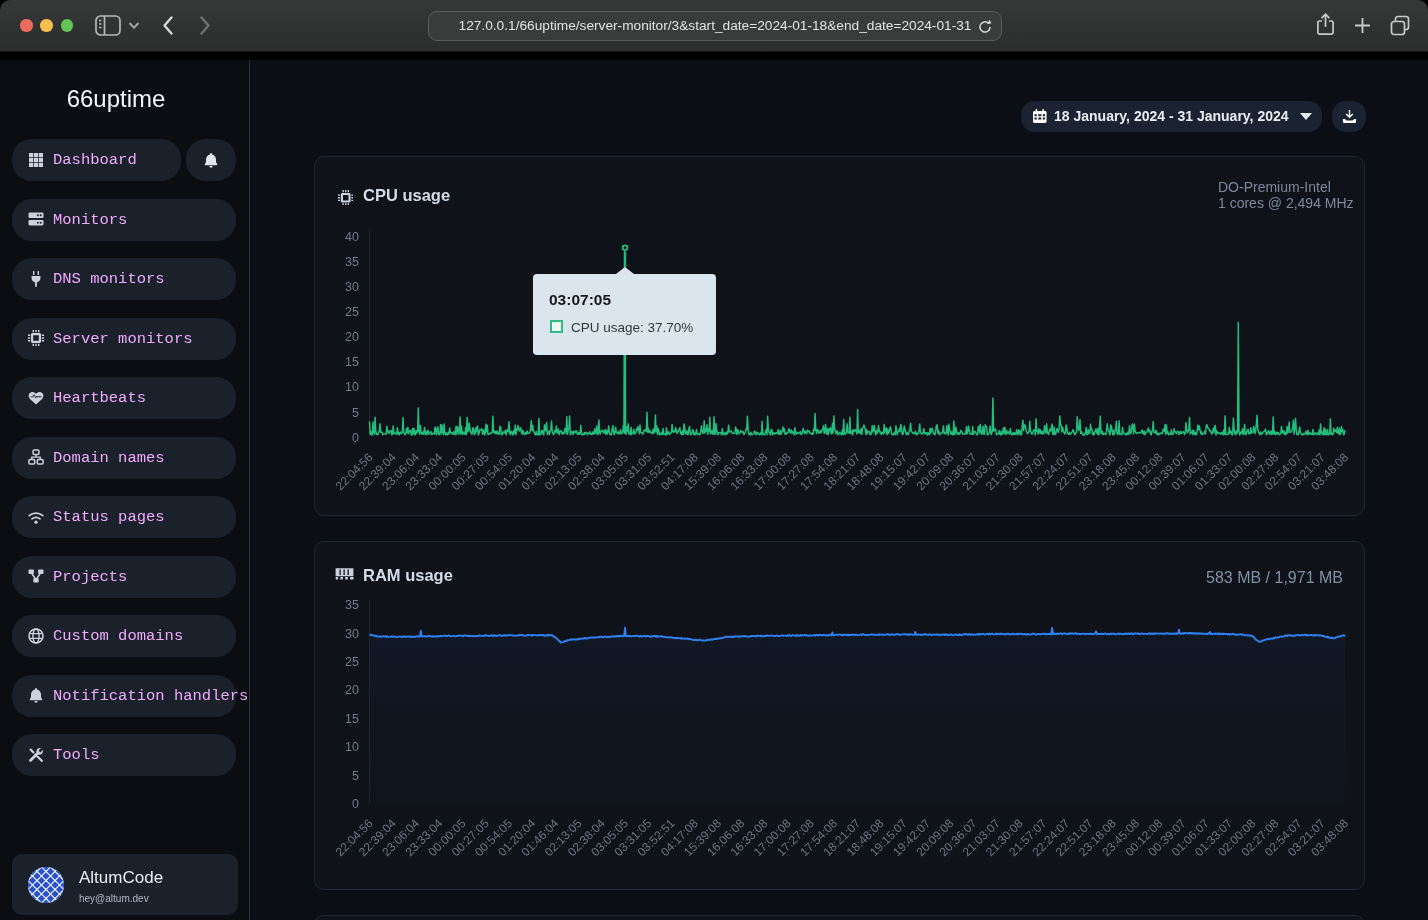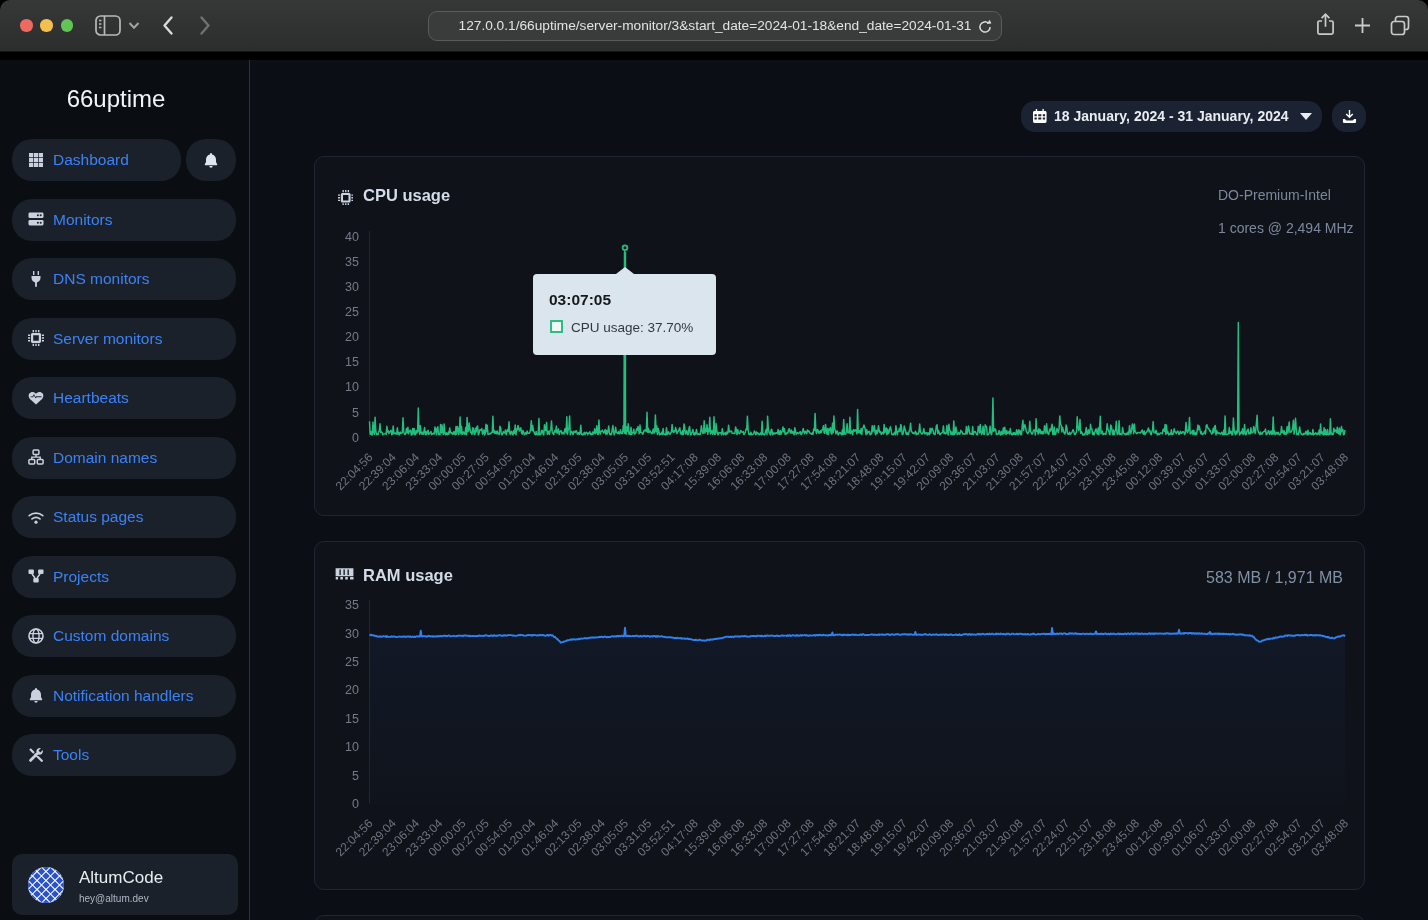--- a/index.html
+++ b/index.html
@@ -10,21 +10,21 @@
 .tl { position:absolute; top:19px; width:12.5px; height:12.5px; border-radius:50%; }
 .urlbar { position:absolute; left:428px; top:11px; width:574px; height:29.5px;
   border-radius:9px; background:#3a3b3b; border:1px solid #5a5b5c;
   color:#e3e3e3; font-size:13.7px; line-height:28px; text-align:center; padding-right:0; }
 .app { position:absolute; left:0; top:60px; width:1428px; height:868px; background:#0b0e14; }
 .sidebar { position:absolute; left:0; top:0; width:250px; height:868px;
   background:#0a0d12; border-right:1px solid #2b3340; }
 .brand { position:absolute; left:116px; top:24.5px; transform:translateX(-50%);
   color:#f1f4f8; font-size:24px; }
 .mi { position:absolute; left:12px; height:42px; background:#1b212b; border-radius:20px;
-  color:#3b82f6; font-size:15.5px; }
+  color:#f0abfc; font-size:15.5px;font-family:Liberation Mono, monospace; }
 .mi span { position:absolute; left:41px; top:50%; transform:translateY(-50%); white-space:nowrap; }
 .foot { position:absolute; left:12px; top:794px; width:226px; height:61px;
   background:#1b212b; border-radius:10px; }
 .main { position:absolute; left:250px; top:0; width:1178px; height:868px; }
 .btn { position:absolute; background:#1b2231; border-radius:14px; color:#e9edf3; }
 .card { position:absolute; left:64px; width:1051px; background:#0f1219;
   border:1px solid #1f2735; border-radius:10px; }
 .ctitle { position:absolute; left:48px; color:#d3dce8; font-size:16.5px; font-weight:700; }
 .yl { fill:#747b88; font-size:12.5px; text-anchor:end; }
 .xl { fill:#6d7480; font-size:12px; text-anchor:end; }
@@ -234,21 +234,21 @@
       <svg style="position:absolute;left:9.5px;top:8px" width="15" height="15" viewBox="0 0 16 16">
           <path fill="#ffffff" d="M7.25 1h1.5v5.9l2.2-2.2 1.05 1.05L8 9.75 3.95 5.75 5 4.7l2.25 2.2zM1 10.6h2.1l1.6 1.6h6.6l1.6-1.6H15v3c0 .8-.65 1.4-1.45 1.4H2.45C1.65 15 1 14.4 1 13.6z"></path>
         </svg>
     </div>
 
     <div class="card" style="top:96px;height:360px">
       <svg style="position:absolute;left:22.5px;top:32.5px" width="15.5" height="15.5" viewBox="0 0 16 16">
           <path fill="#c9d2de" d="M4.6 0h1.4v2.2H4.6zM7.3 0h1.4v2.2H7.3zM10 0h1.4v2.2H10zM4.6 13.8h1.4V16H4.6zM7.3 13.8h1.4V16H7.3zM10 13.8h1.4V16H10zM0 4.6h2.2v1.4H0zM0 7.3h2.2v1.4H0zM0 10h2.2v1.4H0zM13.8 4.6H16v1.4h-2.2zM13.8 7.3H16v1.4h-2.2zM13.8 10H16v1.4h-2.2zM3 4.5C3 3.7 3.7 3 4.5 3h7c.8 0 1.5.7 1.5 1.5v7c0 .8-.7 1.5-1.5 1.5h-7C3.7 13 3 12.3 3 11.5zM5.2 5.2v5.6h5.6V5.2z"></path>
         </svg>
       <div class="ctitle" style="top:29px">CPU usage</div>
-      <div style="position:absolute;left:903px;top:22px;color:#7e889c;font-size:14px;line-height:33px">DO-Premium-Intel<br>1 cores @ 2,494 MHz</div>
+      <div style="position:absolute;left:903px;top:22px;color:#7e889c;font-size:14px;line-height:16px">DO-Premium-Intel<br>1 cores @ 2,494 MHz</div>
       <svg style="position:absolute;left:0;top:0" width="1049" height="358" viewBox="314 148 1049 358">
         <line x1="368.5" y1="222" x2="368.5" y2="428.2" stroke="#20252e" stroke-width="1"></line>
         <text class="yl" x="358" y="231.7">40</text>
 <text class="yl" x="358" y="256.8">35</text>
 <text class="yl" x="358" y="281.9">30</text>
 <text class="yl" x="358" y="307.1">25</text>
 <text class="yl" x="358" y="332.2">20</text>
 <text class="yl" x="358" y="357.3">15</text>
 <text class="yl" x="358" y="382.4">10</text>
 <text class="yl" x="358" y="407.6">5</text>

